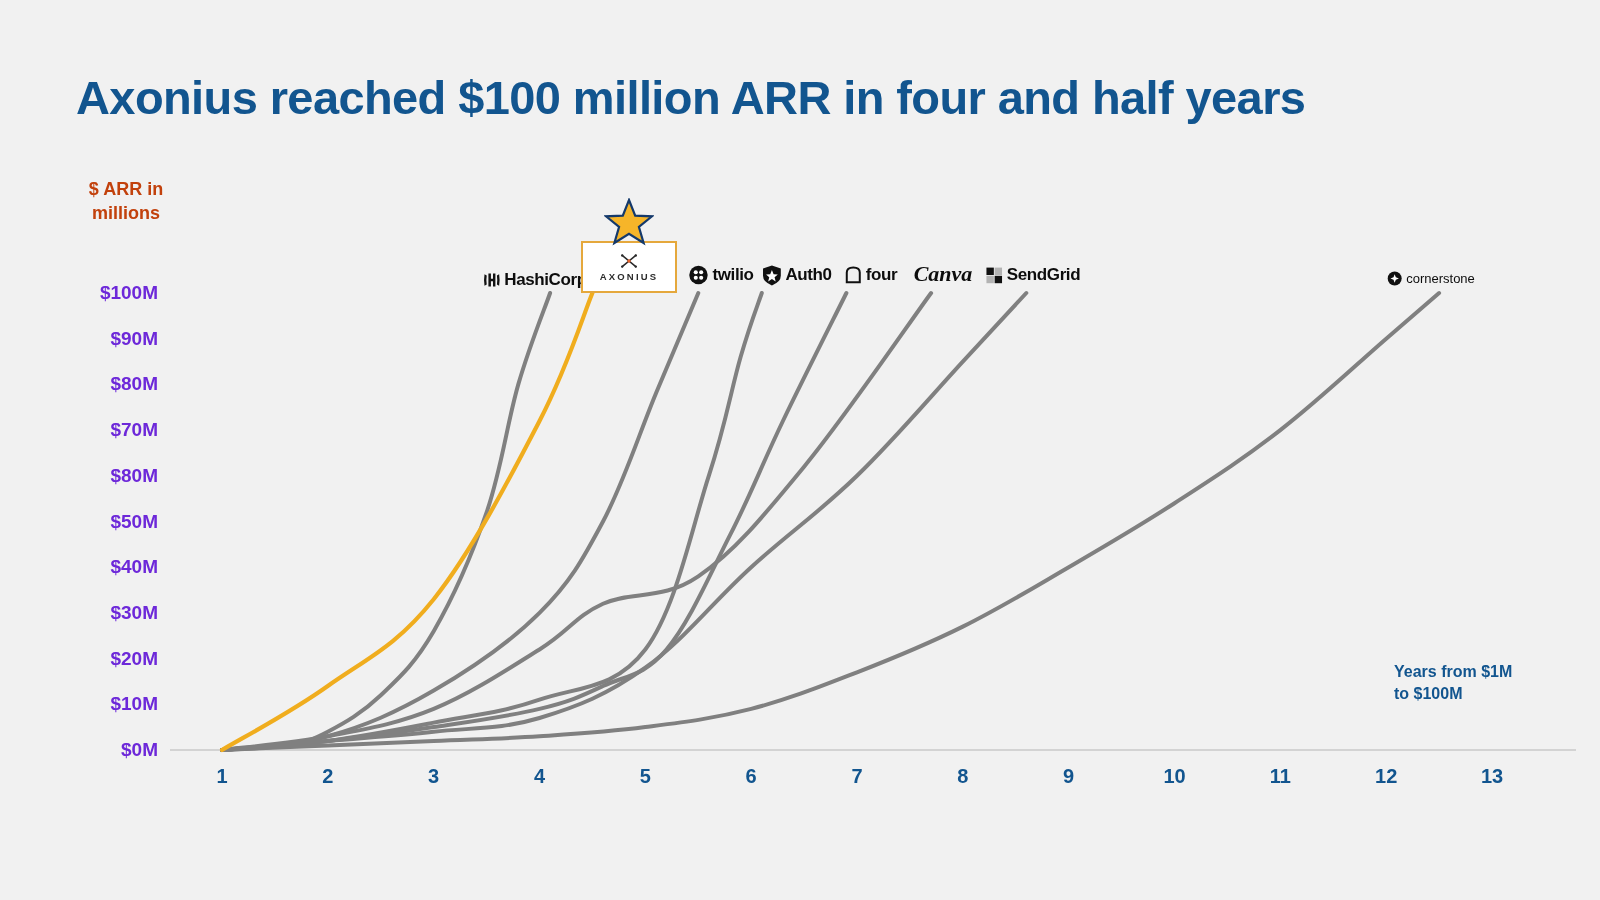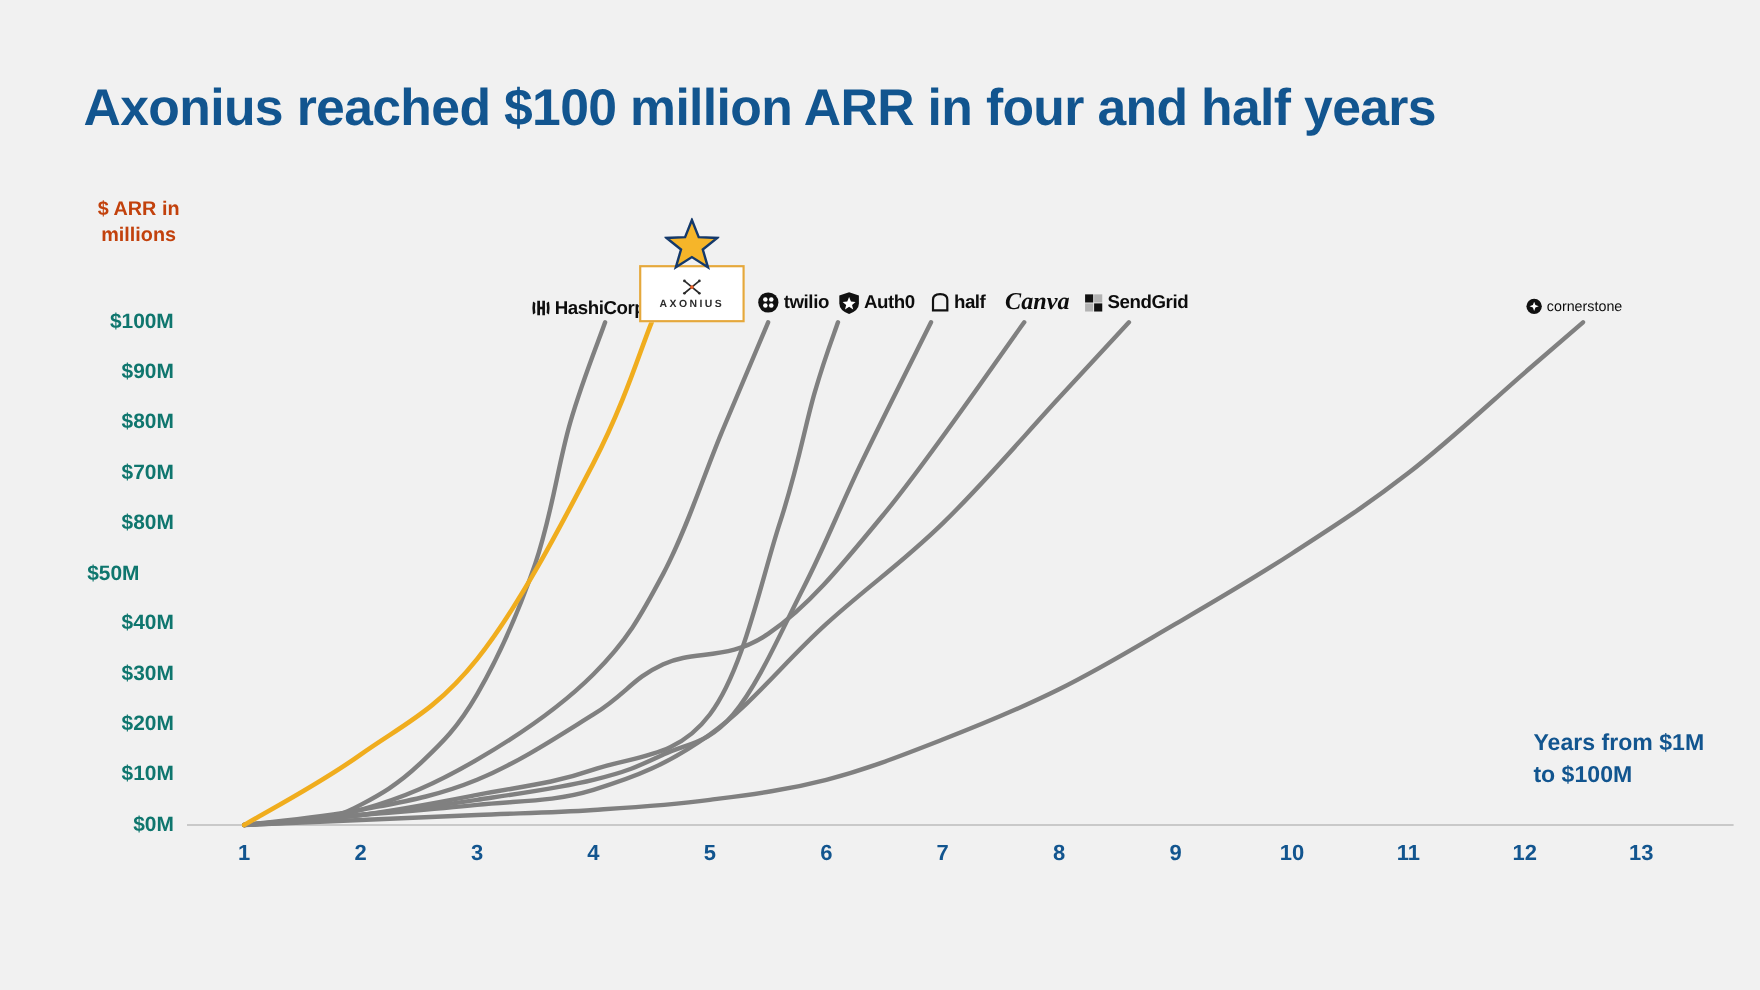--- a/index.html
+++ b/index.html
@@ -46,34 +46,34 @@
     font-weight: bold;
     color: #c2410c;
     line-height: 1.35;
     text-align: center;
   }
   #x-axis-note {
     position: absolute;
     left: 1394px;
     top: 644px;
     width: 190px;
-    font-size: 21px;
+    font-size: 16px;
     font-weight: bold;
     color: #12558f;
     line-height: 1.4;
   }
 
   
   .y-tick-label {
     position: absolute;
     width: 110px;
     text-align: right;
     font-size: 19px;
     font-weight: bold;
-    color: #0f766e;
+    color: #6d28d9;
     transform: translateY(-50%);
   }
   .x-tick-label {
     position: absolute;
     width: 40px;
     text-align: center;
     font-size: 20px;
     font-weight: bold;
     color: #12558f;
     top: 748px;
@@ -165,21 +165,21 @@
     <div>Years from $1M</div>
     <div>to $100M</div>
   </div>
 
   <div id="y-ticks">
       <div class="y-tick-label" style="left: 48px; top: 733px;">$0M</div>
       <div class="y-tick-label" style="left: 48px; top: 687.3px;">$10M</div>
       <div class="y-tick-label" style="left: 48px; top: 641.6px;">$20M</div>
       <div class="y-tick-label" style="left: 48px; top: 595.9px;">$30M</div>
       <div class="y-tick-label" style="left: 48px; top: 550.2px;">$40M</div>
-      <div class="y-tick-label" style="left: 48px; top: 504.5px; text-align: center;">$50M</div>
+      <div class="y-tick-label" style="left: 48px; top: 504.5px;">$50M</div>
       <div class="y-tick-label" style="left: 48px; top: 458.8px;">$80M</div>
       <div class="y-tick-label" style="left: 48px; top: 413.1px;">$70M</div>
       <div class="y-tick-label" style="left: 48px; top: 367.4px;">$80M</div>
       <div class="y-tick-label" style="left: 48px; top: 321.7px;">$90M</div>
       <div class="y-tick-label" style="left: 48px; top: 276px;">$100M</div>
     </div>
   <div id="x-ticks">
       <div class="x-tick-label" style="left: 202px;">1</div>
       <div class="x-tick-label" style="left: 307.833px;">2</div>
       <div class="x-tick-label" style="left: 413.667px;">3</div>
@@ -240,21 +240,21 @@
           </svg>
         </span>
         <span class="logo-text">Auth0</span>
       </div>
       <div class="logo-label" id="logo-toast" style="left: 871px; top: 258px;">
         <span class="logo-mark">
           <svg width="17" height="18" viewBox="0 0 17 18">
             <path d="M2 6.6 Q2 1.4 8.5 1.4 Q15 1.4 15 6.6 V16.2 H2 Z" fill="none" stroke="#111" stroke-width="2"></path>
           </svg>
         </span>
-        <span class="logo-text">half</span>
+        <span class="logo-text">four</span>
       </div>
       <div class="logo-label" id="logo-canva" style="left: 943px; top: 257px; justify-content: flex-end;">
         <span class="logo-text" style="font-family: &quot;Liberation Serif&quot;, serif; font-style: italic; font-size: 22px; letter-spacing: 0px;">Canva</span>
       </div>
       <div class="logo-label" id="logo-sendgrid" style="left: 1033px; top: 258px;">
         <span class="logo-mark">
           <svg width="17" height="17" viewBox="0 0 17 17">
             <rect x="0.6" y="0.6" width="7.4" height="7.4" fill="#111"></rect>
             <rect x="8.8" y="0.6" width="7.4" height="7.4" fill="#111" opacity="0.28"></rect>
             <rect x="0.6" y="8.8" width="7.4" height="7.4" fill="#111" opacity="0.28"></rect>

